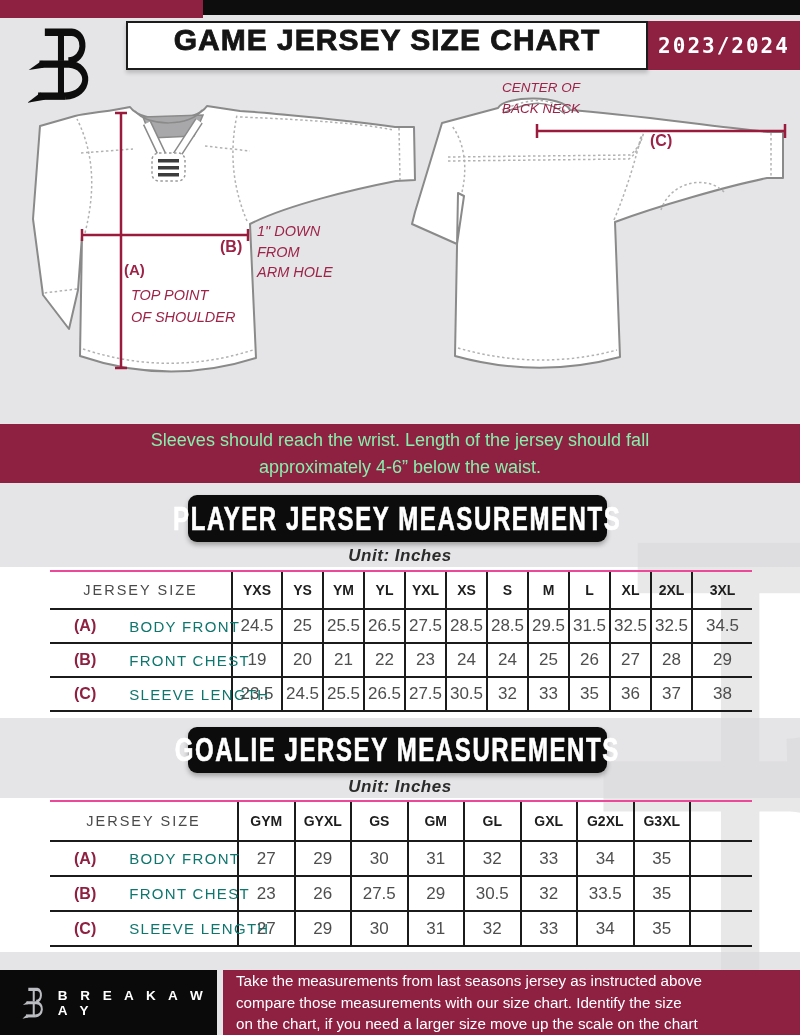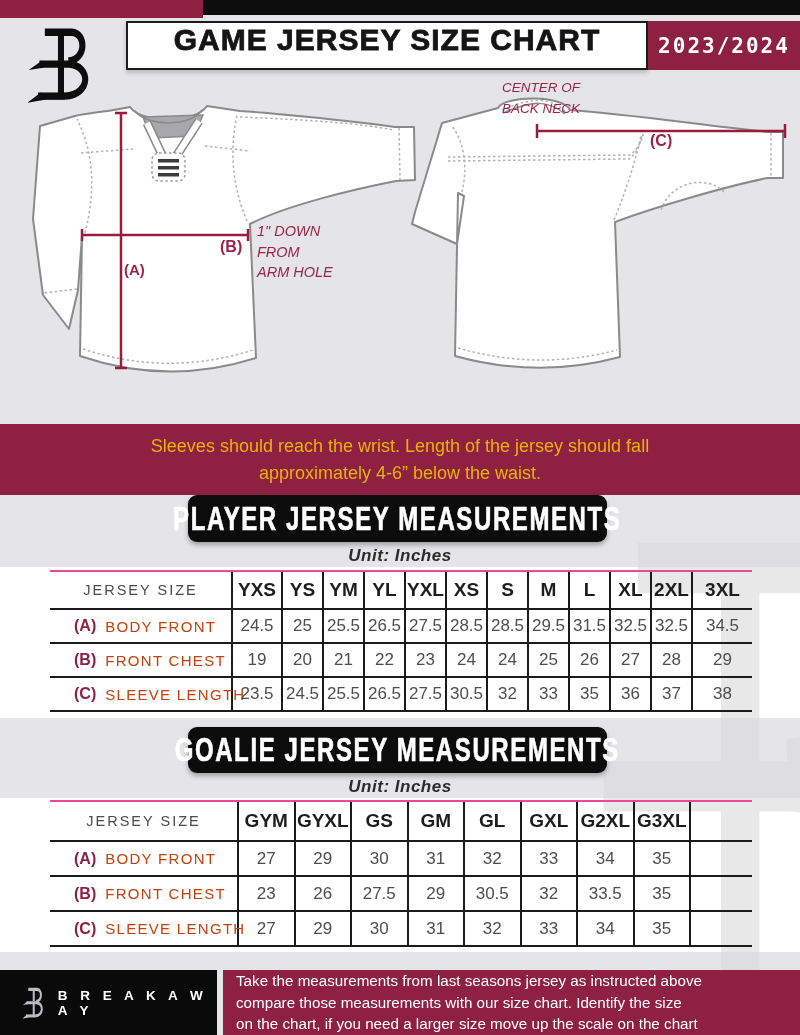--- a/index.html
+++ b/index.html
@@ -22,44 +22,44 @@
   .band1{top:567px;height:151px;}
   .band2{top:798px;height:154px;}
 
   .watermark{left:518px;top:512px;color:#DBDADD;opacity:.62;}
 
   
   .ann{position:absolute;color:#9C2449;font-style:italic;white-space:nowrap;}
   .ann-bold{position:absolute;color:#9C2449;font-weight:bold;font-style:normal;white-space:nowrap;}
 
   
-  .note-banner{left:0;top:424px;width:800px;height:71px;background:#8E2042;display:flex;flex-direction:column;
-               align-items:center;justify-content:center;color:#eab308;font-size:18px;line-height:27px;}
+  .note-banner{left:0;top:424px;width:800px;height:59px;background:#8E2042;display:flex;flex-direction:column;
+               align-items:center;justify-content:center;color:#86efac;font-size:18px;line-height:27px;}
 
   
   .bar{background:#0C0C0C;border-radius:9px;display:flex;align-items:center;justify-content:center;
        box-shadow:0 3px 5px rgba(0,0,0,.3);}
   .bar span{color:#fff;font-weight:bold;font-size:30px;letter-spacing:2px;white-space:nowrap;
             transform:scale(0.8,1.08);-webkit-text-stroke:.6px #fff;}
   .bar-player{left:188px;top:495px;width:419px;height:47px;}
   .bar-goalie{left:188px;top:727px;width:419px;height:46px;}
   .unit{left:0;width:800px;text-align:center;font-size:17px;font-weight:bold;font-style:italic;color:#2b2b2b;letter-spacing:.5px;}
   .unit-player{top:546px;}
   .unit-goalie{top:777px;}
 
   
   .size-table{position:absolute;display:grid;border-top:2px solid #ec4899;}
   .cell{border-bottom:2px solid #1b1b1b;border-right:2px solid #1b1b1b;display:flex;align-items:center;justify-content:center;box-sizing:border-box;}
   .cell.noR{border-right:none;}
   .c-corner{font-size:14.5px;color:#4a4a4a;letter-spacing:2px;}
-  .c-size{font-size:19px;font-weight:bold;color:#1d1d1d;}
+  .c-size{font-size:14px;font-weight:bold;color:#1d1d1d;}
   .c-val{font-size:17px;color:#4e4e4e;}
   .c-label{justify-content:flex-start;padding-left:24px;gap:9px;}
   .c-label .key{color:#8E2042;font-weight:bold;font-size:16px;}
-  .c-label .name{color:#c2410c;font-size:15px;letter-spacing:1.3px;white-space:nowrap;}
+  .c-label .name{color:#0f766e;font-size:15px;letter-spacing:1.3px;white-space:nowrap;margin-left:24px;}
   .t-player{left:50px;top:570px;grid-template-columns:183px 50px repeat(10,41px) 59px;grid-template-rows:38px 34px 34px 34px;}
   .t-goalie{left:50px;top:800px;grid-template-columns:189px repeat(8,56.5px) 61px;grid-template-rows:40px 35px 35px 35px;}
 
   
   .footer-black{left:0;top:970px;width:217px;height:65px;background:#0A0A0A;display:flex;align-items:center;padding-left:22px;box-sizing:border-box;gap:11px;}
   .footer-black .wordmark{color:#fff;font-size:13.5px;font-weight:bold;letter-spacing:4.5px;}
   .footer-maroon{left:223px;top:970px;width:583px;height:65px;background:#8E2042;display:flex;flex-direction:column;justify-content:center;
                  padding-left:13px;box-sizing:border-box;color:#fff;font-size:15.2px;line-height:1.42;}
 </style>
 </head>
@@ -167,20 +167,24 @@
   <div class="ann-bold" style="left:650px;top:132px;font-size:16px;">(C)</div>
 
   <div class="ann-bold" style="left:220px;top:238px;font-size:16px;">(B)</div>
   <div class="ann" style="left:257px;top:221px;font-size:14.5px;line-height:1.42;">
     <div>1" DOWN</div>
     <div>FROM</div>
     <div>ARM HOLE</div>
   </div>
 
   <div class="ann-bold" style="left:124px;top:261px;font-size:15px;">(A)</div>
+  <div class="ann" style="left:131px;top:285px;font-size:14.5px;line-height:1.5;">
+    <div>TOP POINT</div>
+    <div>OF SHOULDER</div>
+  </div>
 
   <div class="abs note-banner">
     <div>Sleeves should reach the wrist. Length of the jersey should fall</div>
     <div>approximately 4-6” below the waist.</div>
   </div>
 
   <div class="abs bar bar-player">
     <span>PLAYER JERSEY MEASUREMENTS</span>
   </div>
   <div class="abs unit unit-player">Unit: Inches</div>

